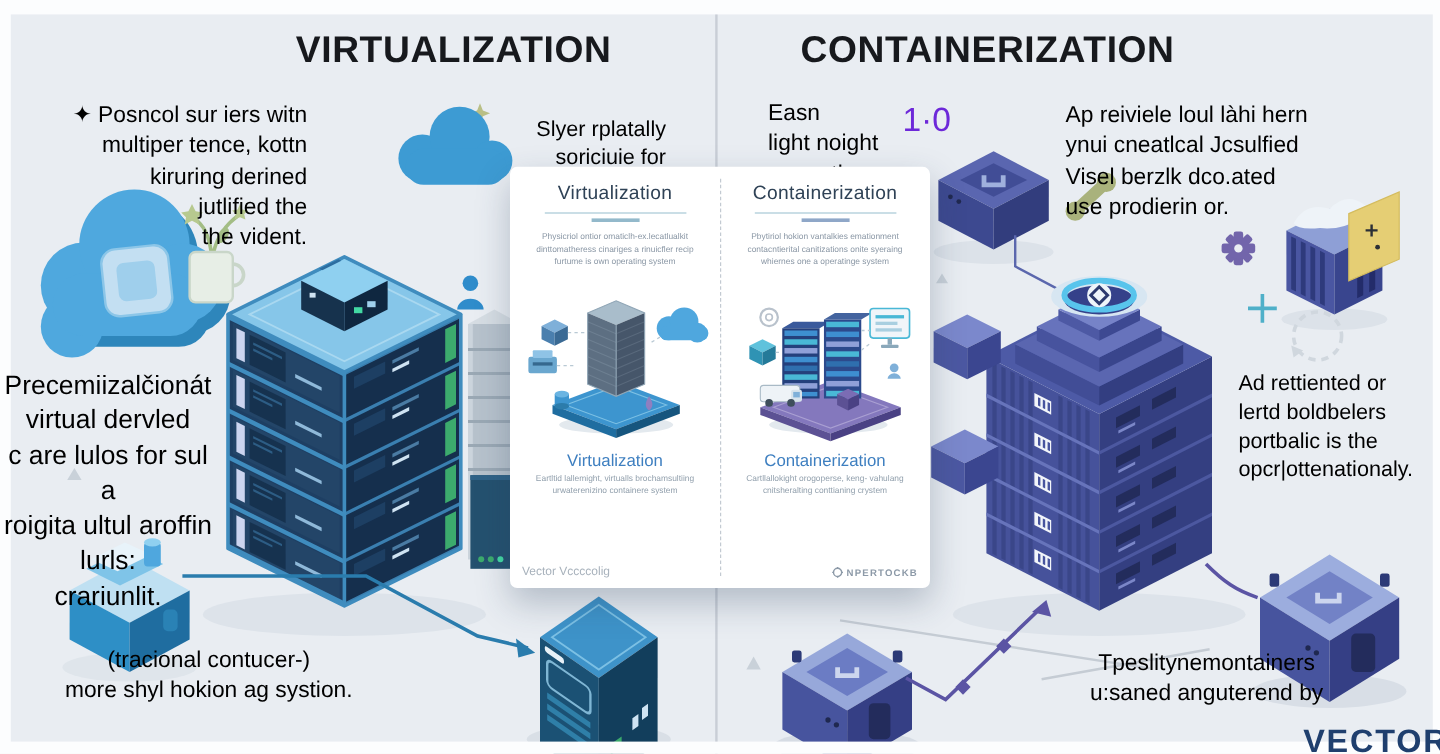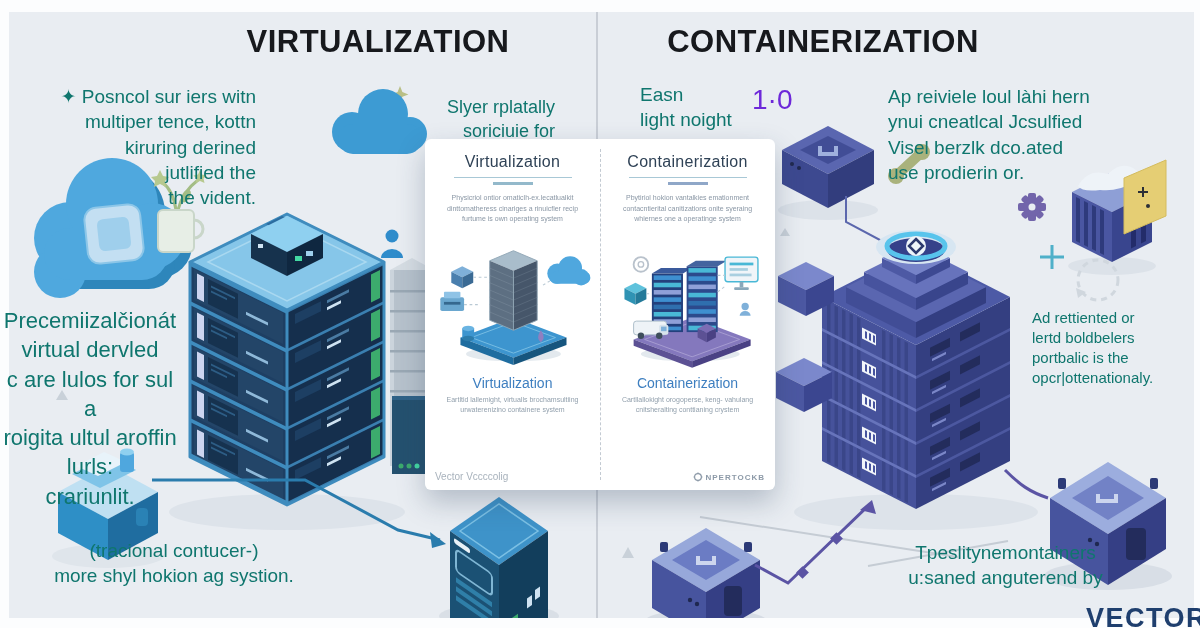--- a/index.html
+++ b/index.html
@@ -7,33 +7,33 @@
          font-family:"Liberation Sans",sans-serif;}
   #stage{position:absolute;left:0;top:0;width:1200px;height:628px;background:#e9edf2;}
   #scene{position:absolute;left:0;top:0;z-index:1;}
   .edge{position:absolute;background:#fcfdfe;z-index:2;}
   #edge-top{left:0;top:0;width:1200px;height:12px;}
   #edge-left{left:0;top:0;width:9px;height:628px;}
   #edge-right{right:0;top:0;width:6px;height:628px;}
   #edge-bottom{left:0;bottom:0;width:1200px;height:10px;}
   #divider{position:absolute;left:596px;top:0;width:2px;height:628px;background:#c9ced6;z-index:1;}
 
-  .txt{position:absolute;z-index:3;color:#0f766e;white-space:pre-line;line-height:1.33;}
+  .txt{position:absolute;z-index:3;color:#000000;white-space:pre-line;line-height:1.33;}
   .title{position:absolute;z-index:3;color:#17191d;font-weight:bold;font-size:31px;
          letter-spacing:.5px;text-align:center;white-space:nowrap;}
   #left-title{left:188px;top:24px;width:380px;}
   #right-title{left:648px;top:24px;width:350px;}
   #left-note-top{left:30px;top:84px;width:226px;font-size:19px;text-align:right;}
   #left-note-upper-right{left:425px;top:96px;width:130px;font-size:18px;text-align:right;}
   #left-note-mid{left:2px;top:306px;width:176px;font-size:22px;text-align:center;}
   #left-note-bottom{left:24px;top:538px;width:300px;font-size:19px;text-align:center;}
   #right-note-top-left{left:640px;top:82px;width:140px;font-size:19px;text-align:left;}
   #right-version{left:752px;top:84px;font-size:28px;font-weight:normal;color:#6d28d9;z-index:3;position:absolute;}
   #right-note-top-right{left:888px;top:84px;width:265px;font-size:19px;text-align:left;}
-  #right-note-mid{left:1032px;top:308px;width:165px;font-size:15px;text-align:left;}
+  #right-note-mid{left:1032px;top:308px;width:165px;font-size:18px;text-align:left;}
   #right-note-bottom{left:858px;top:540px;width:295px;font-size:19px;text-align:center;}
   #vector-brand{position:absolute;left:1086px;top:603px;z-index:5;font-size:27px;font-weight:bold;
                 color:#1f3f6e;letter-spacing:1.5px;}
 
   
   #card{position:absolute;left:425px;top:139px;width:350px;height:351px;background:#ffffff;
         border-radius:6px;box-shadow:0 12px 28px rgba(40,60,90,.28);z-index:4;display:flex;}
   #card-divider{position:absolute;left:50%;top:10px;bottom:10px;border-left:1px dashed #c3cad2;}
   .card-col{position:relative;width:50%;padding:14px 8px 26px 8px;box-sizing:border-box;
             display:flex;flex-direction:column;align-items:center;}

